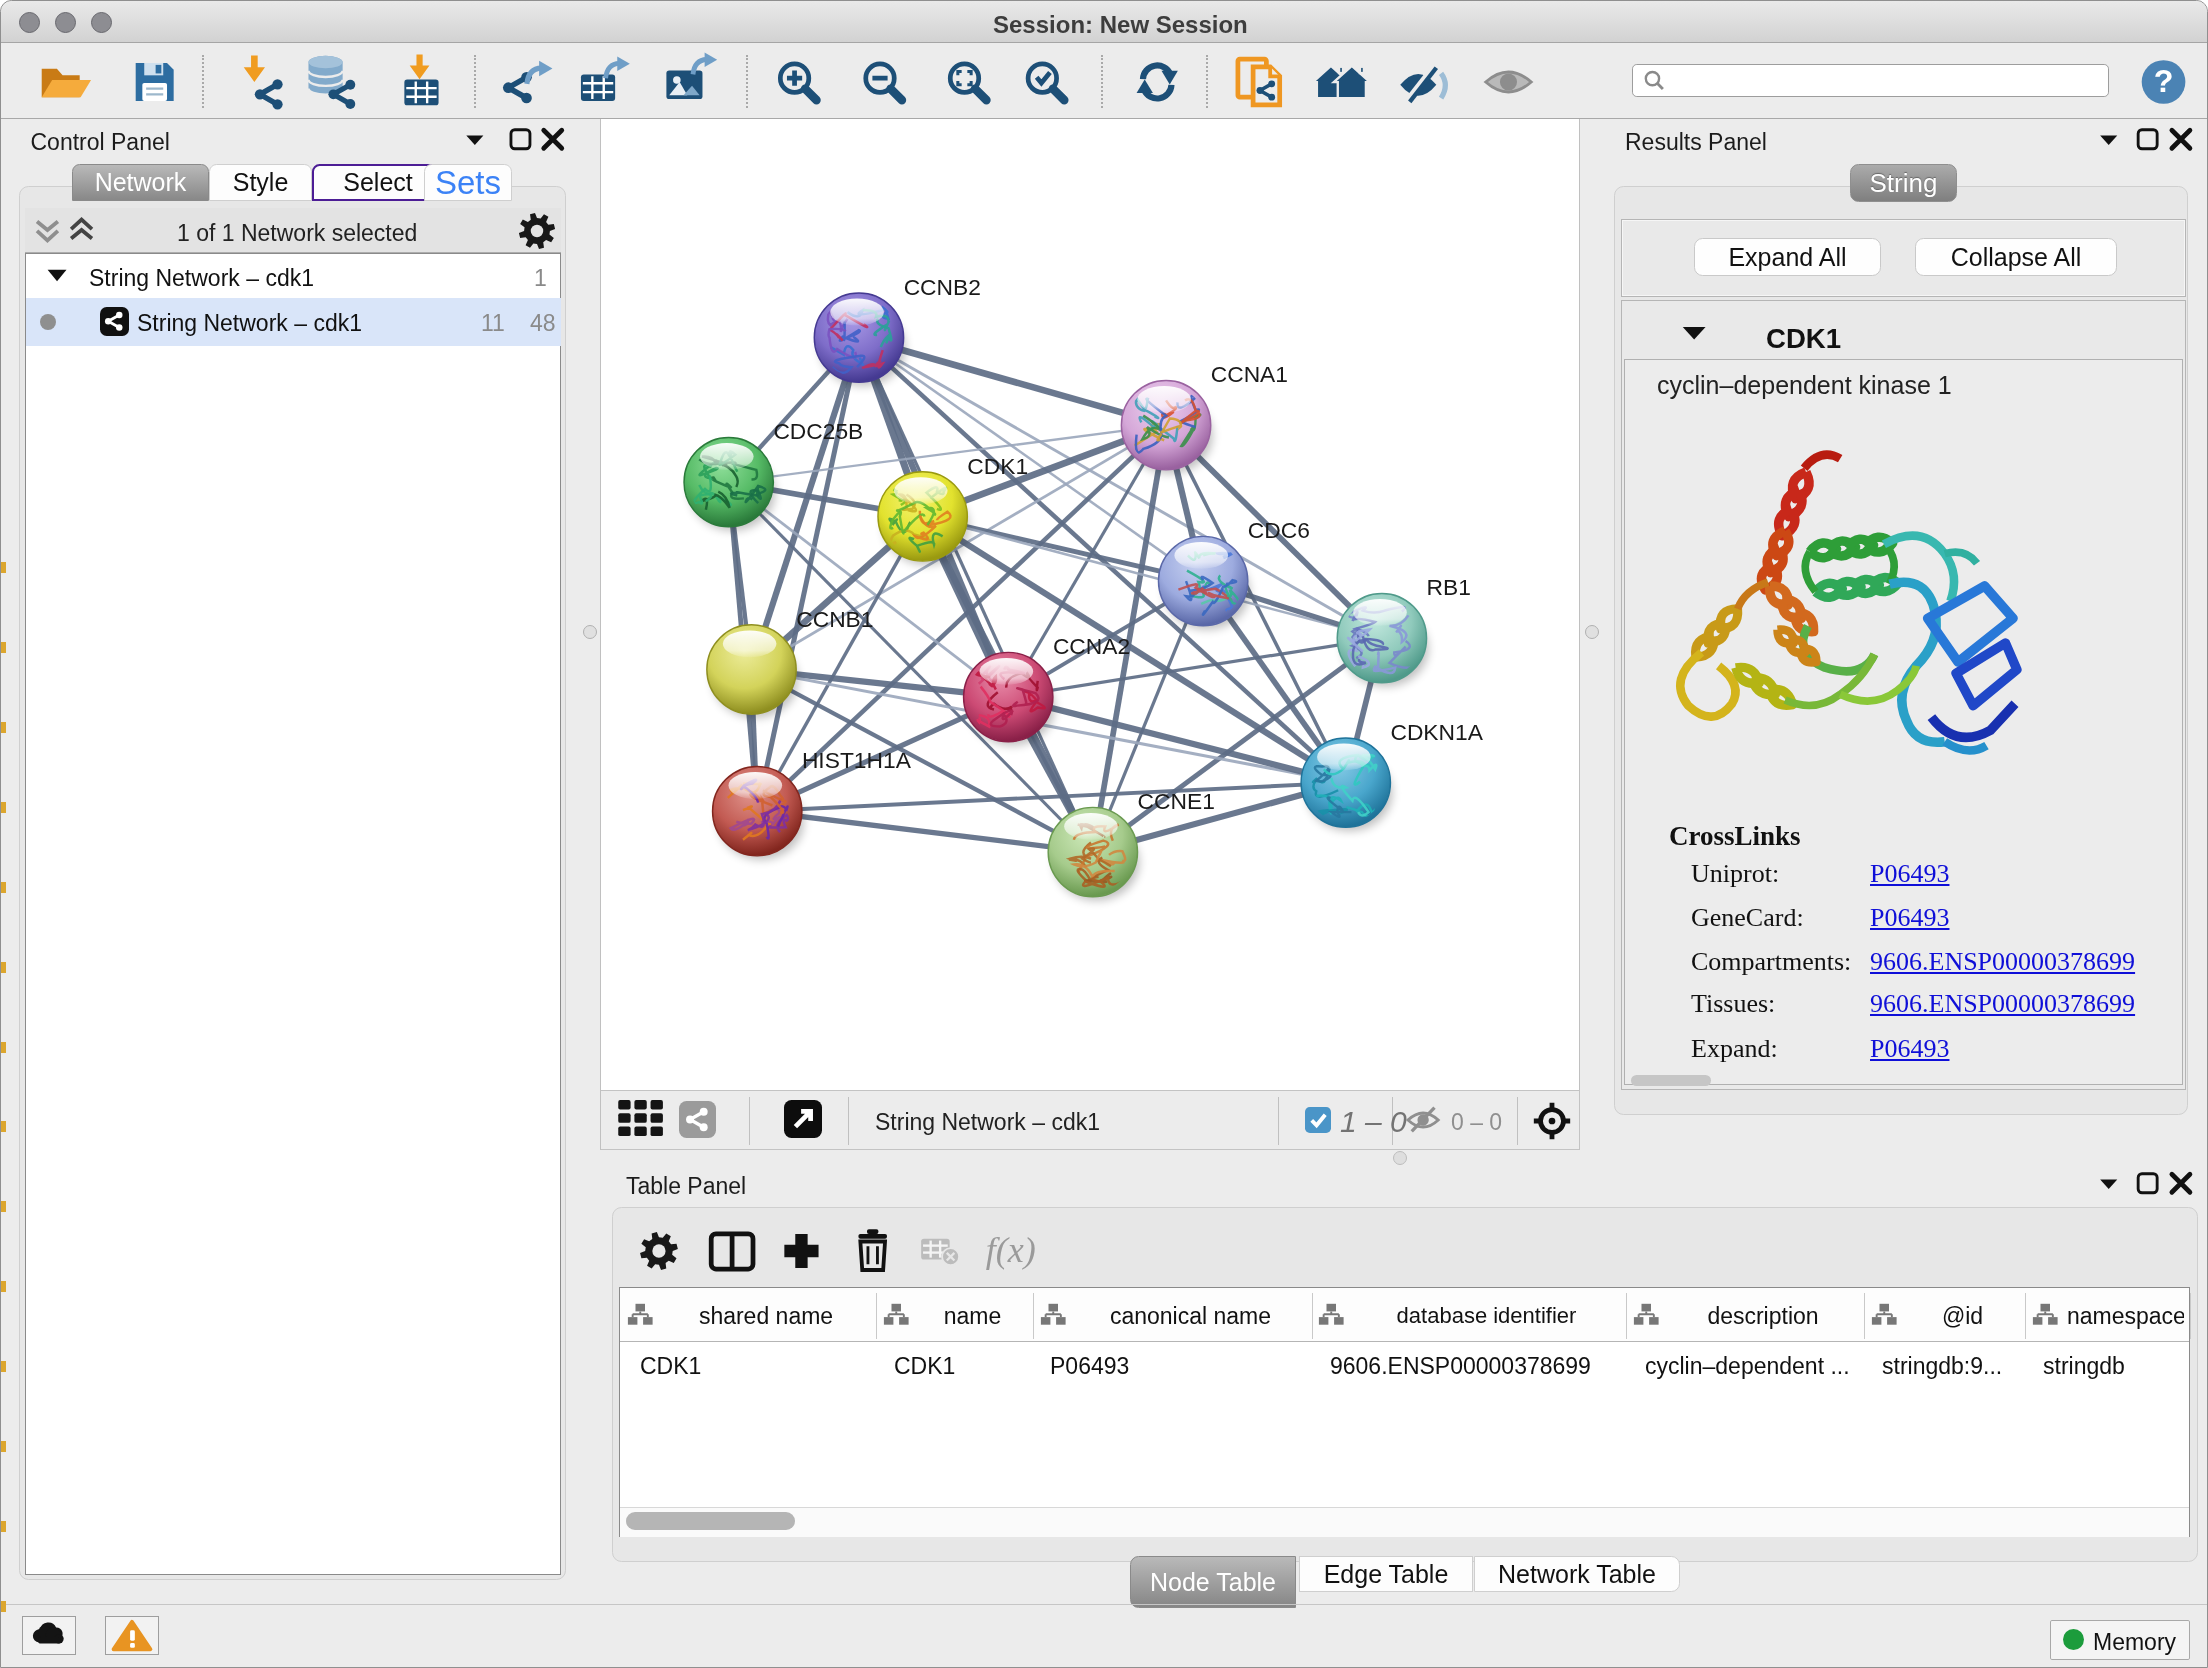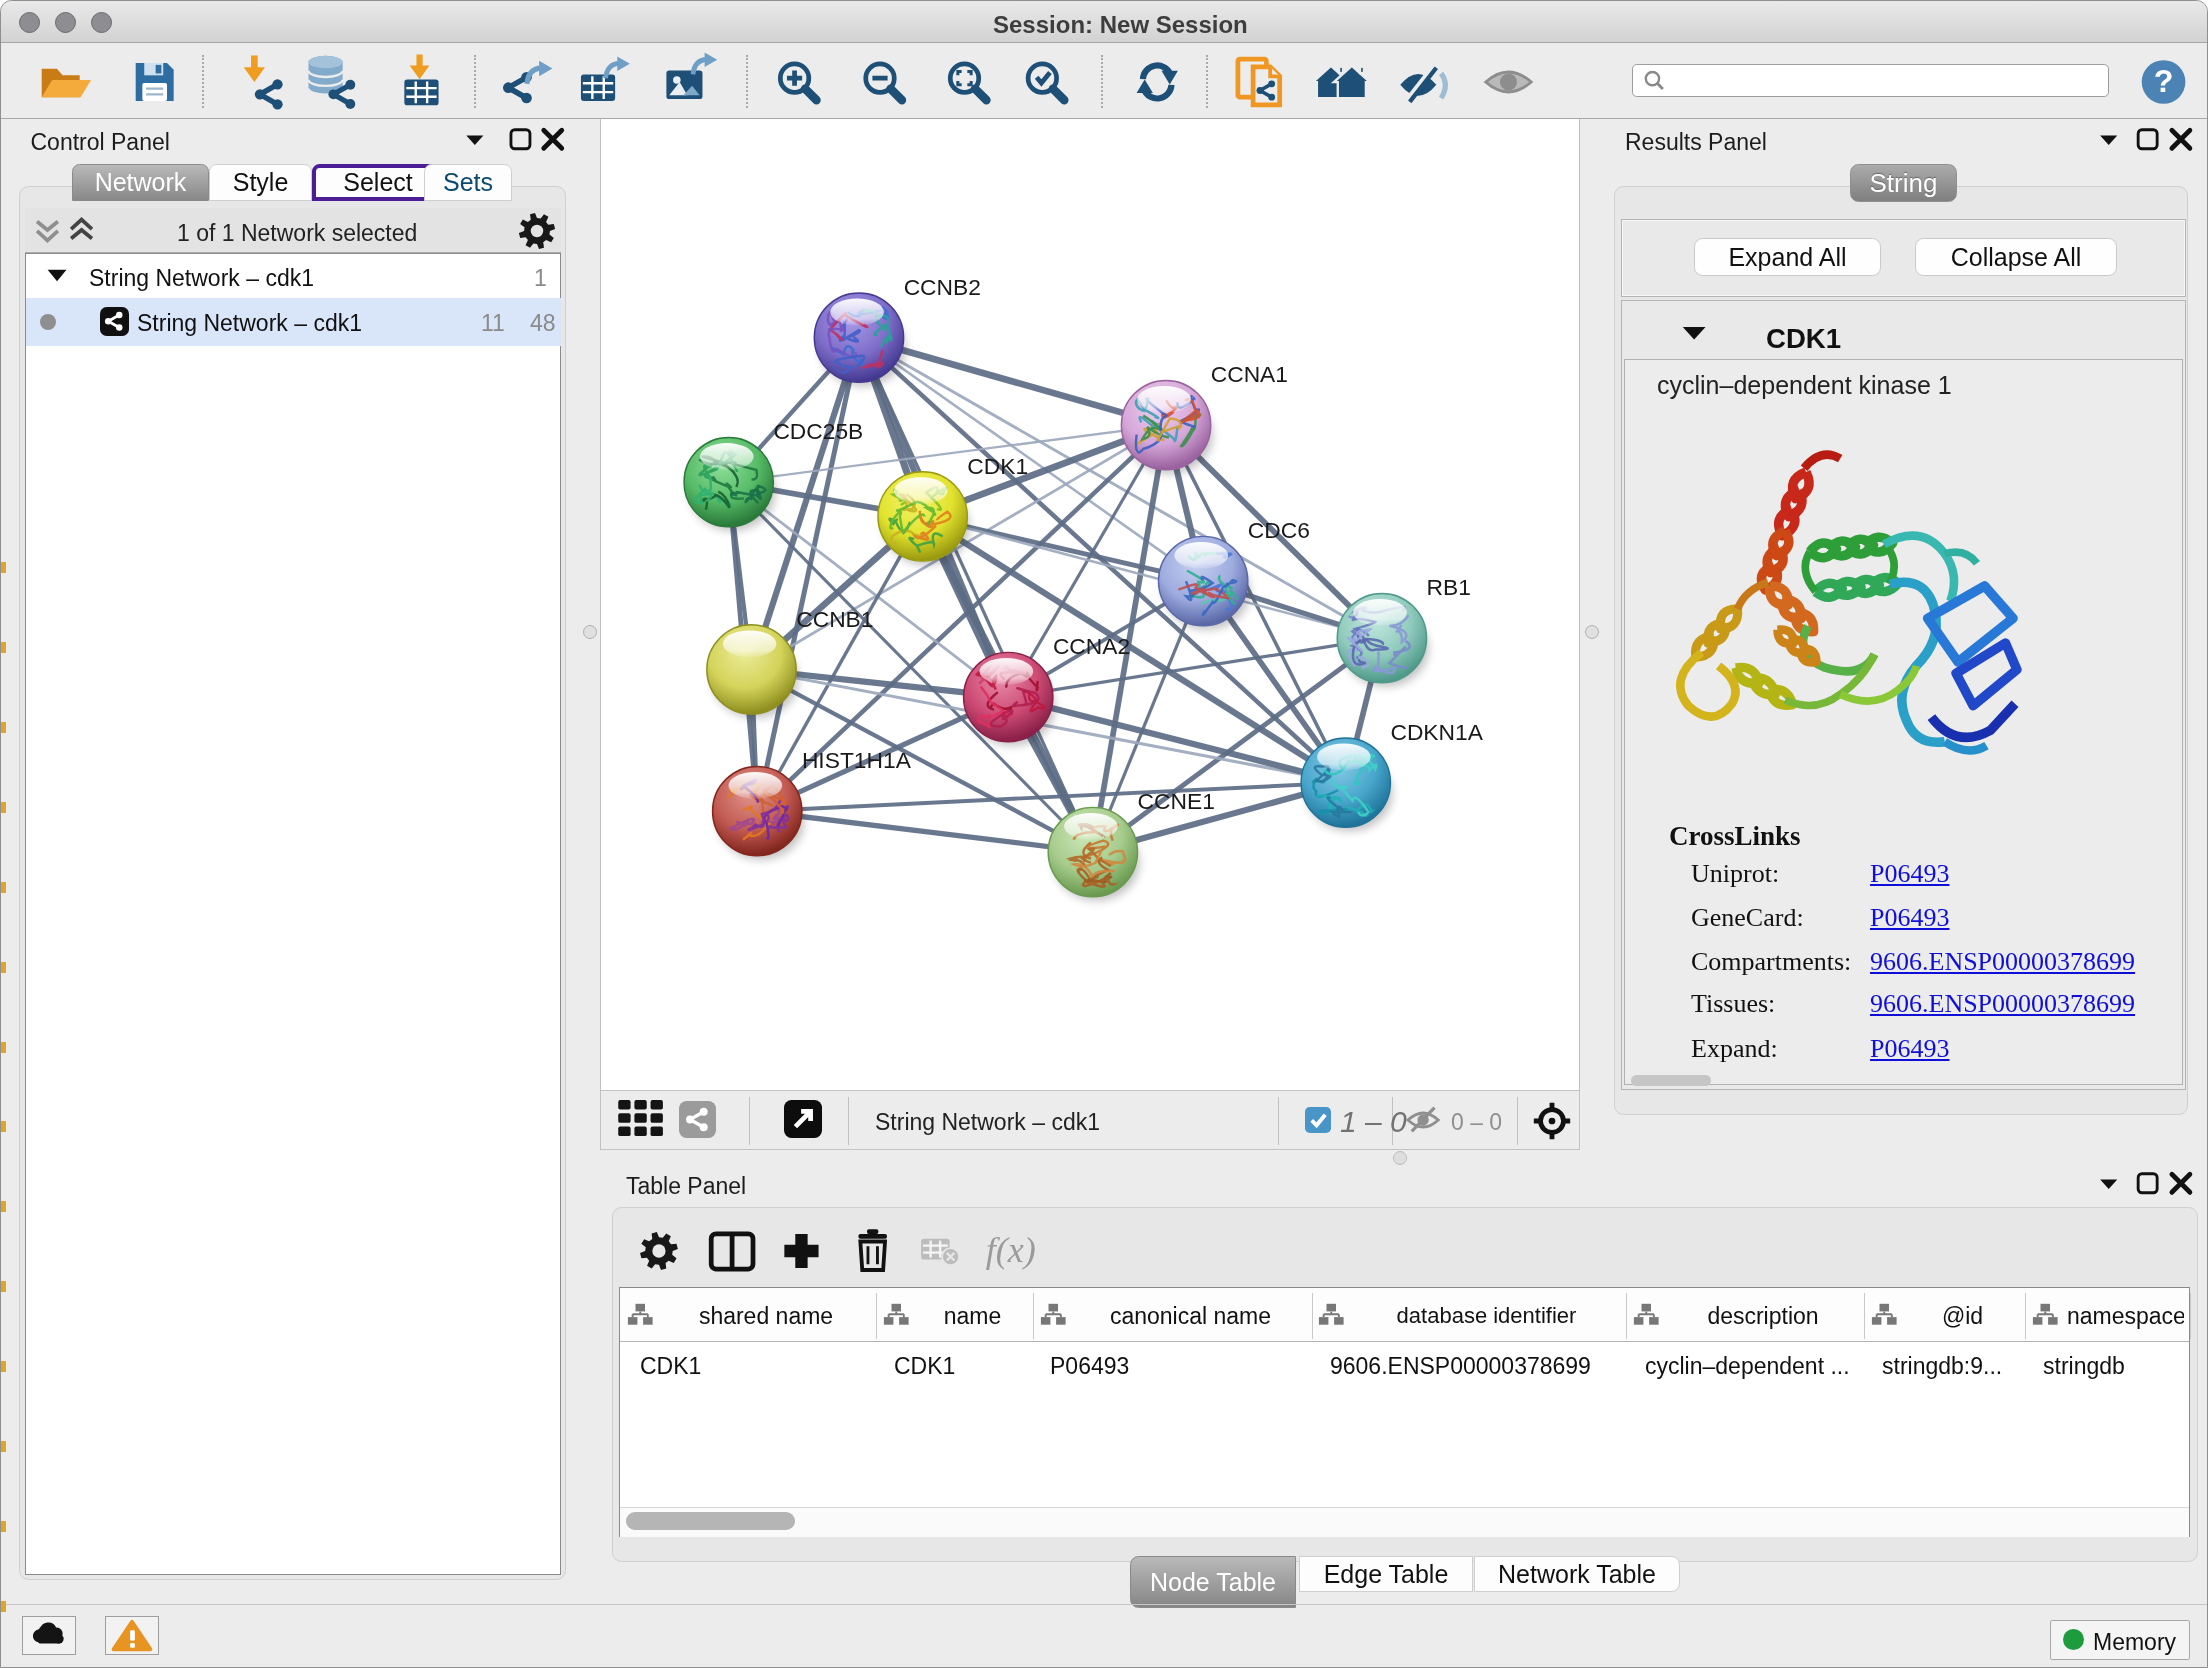--- a/index.html
+++ b/index.html
@@ -111,22 +111,22 @@
     </svg>
     <div class="txt" style="left:29.5px;top:127px;font-size:23px;line-height:28.5px;color:#1c1c1c;font-weight:normal;">Control Panel</div>
     <svg style="position:absolute;left:447px;top:124px;" width="124" height="28.5" viewBox="0 0 130 30">
       <path d="M19.0 11.0 L37.0 11.0 L28 21.0 Z" fill="#111"></path>
       <rect x="66.0" y="5.0" width="20" height="20" rx="4" stroke="#111" stroke-width="3" fill="none"></rect>
       <path d="M100.5 5.5 L119.5 24.5 M100.5 24.5 L119.5 5.5" stroke="#111" stroke-width="5" stroke-linecap="round"></path>
     </svg>
     <div class="abs" style="left:18px;top:185px;width:547px;height:1394px;background:#e7e7e7;border:1px solid #cfcfcf;border-radius:9.5px"></div>
     <div class="abs" style="left:71px;top:163px;width:137px;height:37px;background:linear-gradient(#b9b9b9,#888888);border:1px solid #8a8a8a;border-radius:7.6px 7.6px 0 0;color:#fff;font-size:25px;display:flex;align-items:center;justify-content:center">Network</div>
     <div class="abs" style="left:208px;top:163px;width:103px;height:37px;background:#fdfdfd;border:1px solid #cfcfcf;border-radius:7.6px 7.6px 0 0;color:#111;font-size:25px;display:flex;align-items:center;justify-content:center">Style</div>
-    <div class="abs" style="left:311px;top:163px;width:132px;height:37px;background:#fdfdfd;border:4px solid #4c1d95;border-radius:7.6px 7.6px 0 0;color:#111;font-size:25px;display:flex;align-items:center;justify-content:center">Select</div>
-    <div class="abs" style="left:423px;top:163px;width:88px;height:37px;background:#fdfdfd;border:1px solid #cfcfcf;border-radius:7.6px 7.6px 0 0;color:#0c4a6e;font-size:25px;display:flex;align-items:center;justify-content:center">Sets</div>
+    <div class="abs" style="left:311px;top:163px;width:132px;height:37px;background:#fdfdfd;border:2px solid #4c1d95;border-radius:7.6px 7.6px 0 0;color:#111;font-size:25px;display:flex;align-items:center;justify-content:center">Select</div>
+    <div class="abs" style="left:423px;top:163px;width:88px;height:37px;background:#fdfdfd;border:1px solid #cfcfcf;border-radius:7.6px 7.6px 0 0;color:#3b82f6;font-size:33px;display:flex;align-items:center;justify-content:center">Sets</div>
     <div class="abs" style="left:24px;top:207px;width:536px;height:45px;background:#e3e3e3;border-bottom:1px solid #adadad"></div>
     <svg style="position:absolute;left:28.5px;top:211px;" width="105" height="36" viewBox="0 0 110 38">
       <path d="M7 10 L18 19 L29 10 M7 20 L18 30 L29 20" stroke="#8f8f8f" stroke-width="4" fill="none"></path>
       <path d="M43 18 L54 8 L65 18 M43 28 L54 19 L65 28" stroke="#444" stroke-width="4" fill="none"></path>
     </svg>
     <div class="txt" style="left:176px;top:218px;font-size:23px;line-height:28.5px;color:#222;font-weight:normal;">1 of 1 Network selected</div>
     <svg style="position:absolute;left:512px;top:207px;" width="48" height="45" viewBox="0 0 50 47">
       <path d="M38.5 24.0 L38.0 27.8 L42.6 31.3 L39.8 35.9 L34.5 33.5 L31.5 35.8 L32.3 41.6 L27.1 42.9 L25.0 37.5 L21.2 37.0 L17.7 41.6 L13.1 38.8 L15.5 33.5 L13.2 30.5 L7.4 31.3 L6.1 26.1 L11.5 24.0 L12.0 20.2 L7.4 16.7 L10.2 12.1 L15.5 14.5 L18.5 12.2 L17.7 6.4 L22.9 5.1 L25.0 10.5 L28.8 11.0 L32.3 6.4 L36.9 9.2 L34.5 14.5 L36.8 17.5 L42.6 16.7 L43.9 21.9 Z" fill="#181818"></path>
       <circle cx="25" cy="24" r="6.5" fill="var(--gearbg,#e3e3e3)"></circle>
     </svg>

